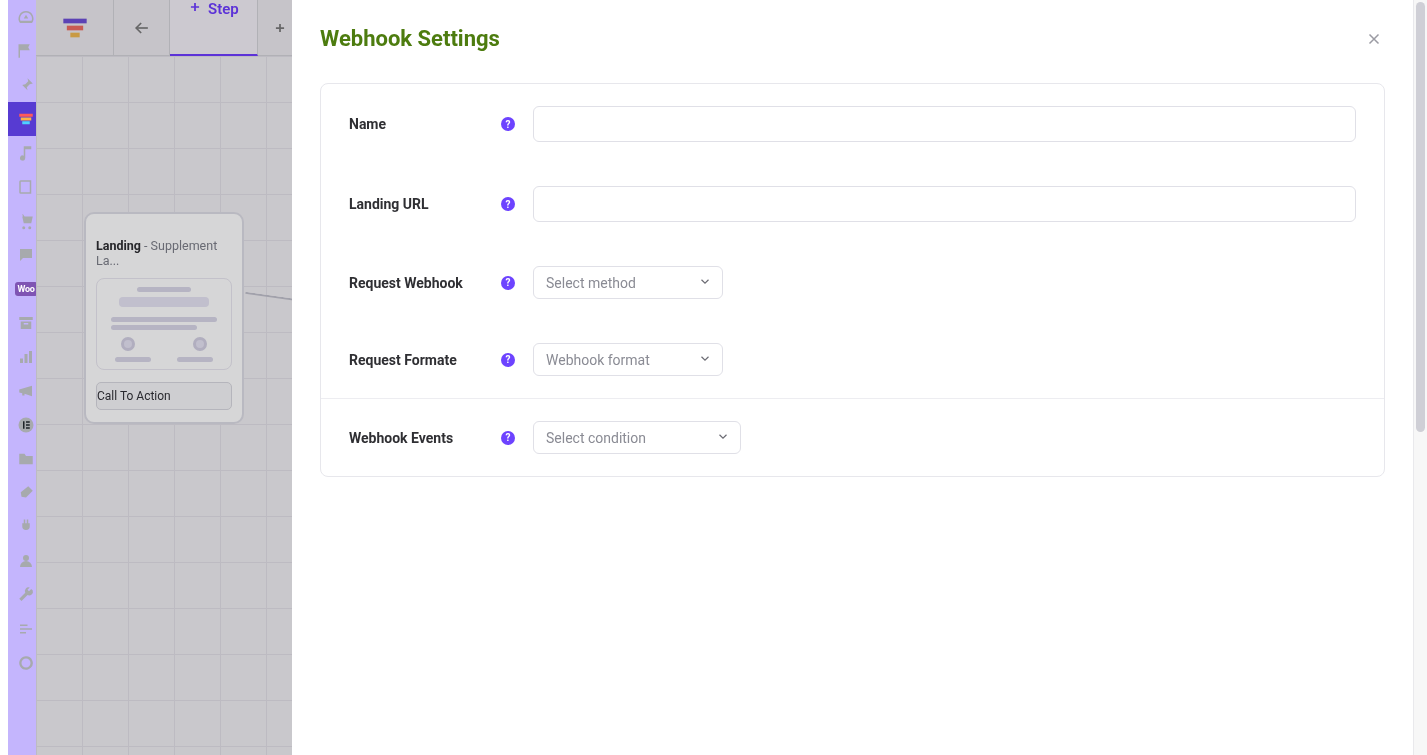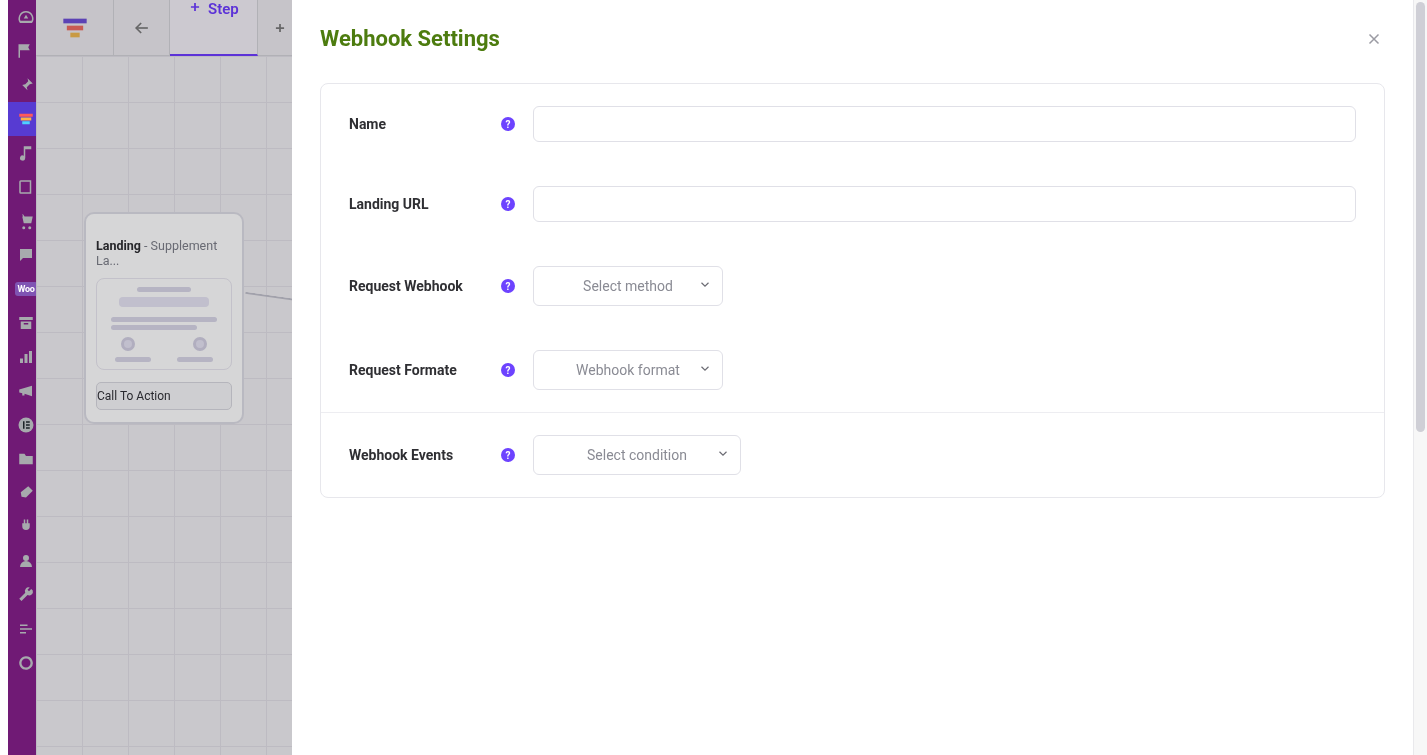--- a/index.html
+++ b/index.html
@@ -5,21 +5,21 @@
   * { box-sizing: border-box; margin: 0; padding: 0; }
   body {
     font-family: -apple-system, BlinkMacSystemFont, "Segoe UI", Roboto, Helvetica, Arial, sans-serif;
     width: 1427px; height: 755px; overflow: hidden;
     background: #fff;
   }
 
   
   .rail {
     position: absolute; left: 8px; top: 0; width: 36px; height: 100%;
-    background: #701a75; display: flex; flex-direction: column; align-items: center;
+    background: #c4b5fd; display: flex; flex-direction: column; align-items: center;
     gap: 0;
   }
   .rail-item {
     width: 36px; height: 34px; display: flex; align-items: center; justify-content: center;
     color: #a7aaad; cursor: pointer;
   }
   .rail-item.active { background: #573bd2; color: #fff; position: relative; }
   .rail-item.active::after {
     content: ""; position: absolute; right: -4px; top: 50%; transform: translateY(-50%);
     width: 0; height: 0; border-top: 4px solid transparent; border-bottom: 4px solid transparent;
@@ -123,23 +123,23 @@
     width: 14px; height: 14px; border-radius: 50%; background: #6d43ff;
     color: #fff; font-size: 10px; font-weight: 700; display: flex;
     align-items: center; justify-content: center; margin-right: 18px;
   }
   .field { flex: 1; }
   .text-input {
     width: 100%; height: 36px; border: 1px solid #e0e0e7; border-radius: 6px;
     padding: 0 12px; font-size: 14px; color: #333; outline: none; background: #fff;
   }
   .select {
-    position: relative; width: 190px; height: 40px; border: 1px solid #e0e0e7;
+    position: relative; width: 190px; height: 33px; border: 1px solid #e0e0e7;
     border-radius: 6px; background: #fff; display: flex; align-items: center;
-    padding: 0 12px; color: #8a8b94; font-size: 14px; cursor: pointer; justify-content: center;
+    padding: 0 12px; color: #8a8b94; font-size: 14px; cursor: pointer;
   }
   .select.wide { width: 208px; }
   .select .chev {
     position: absolute; right: 10px; top: 50%; transform: translateY(-50%);
     color: #6b6b73;
   }
 
   .footbar {
     margin: 32px 28px 0; border-top: 1px solid #ededf1; padding-top: 18px;
     display: flex; justify-content: flex-end;

